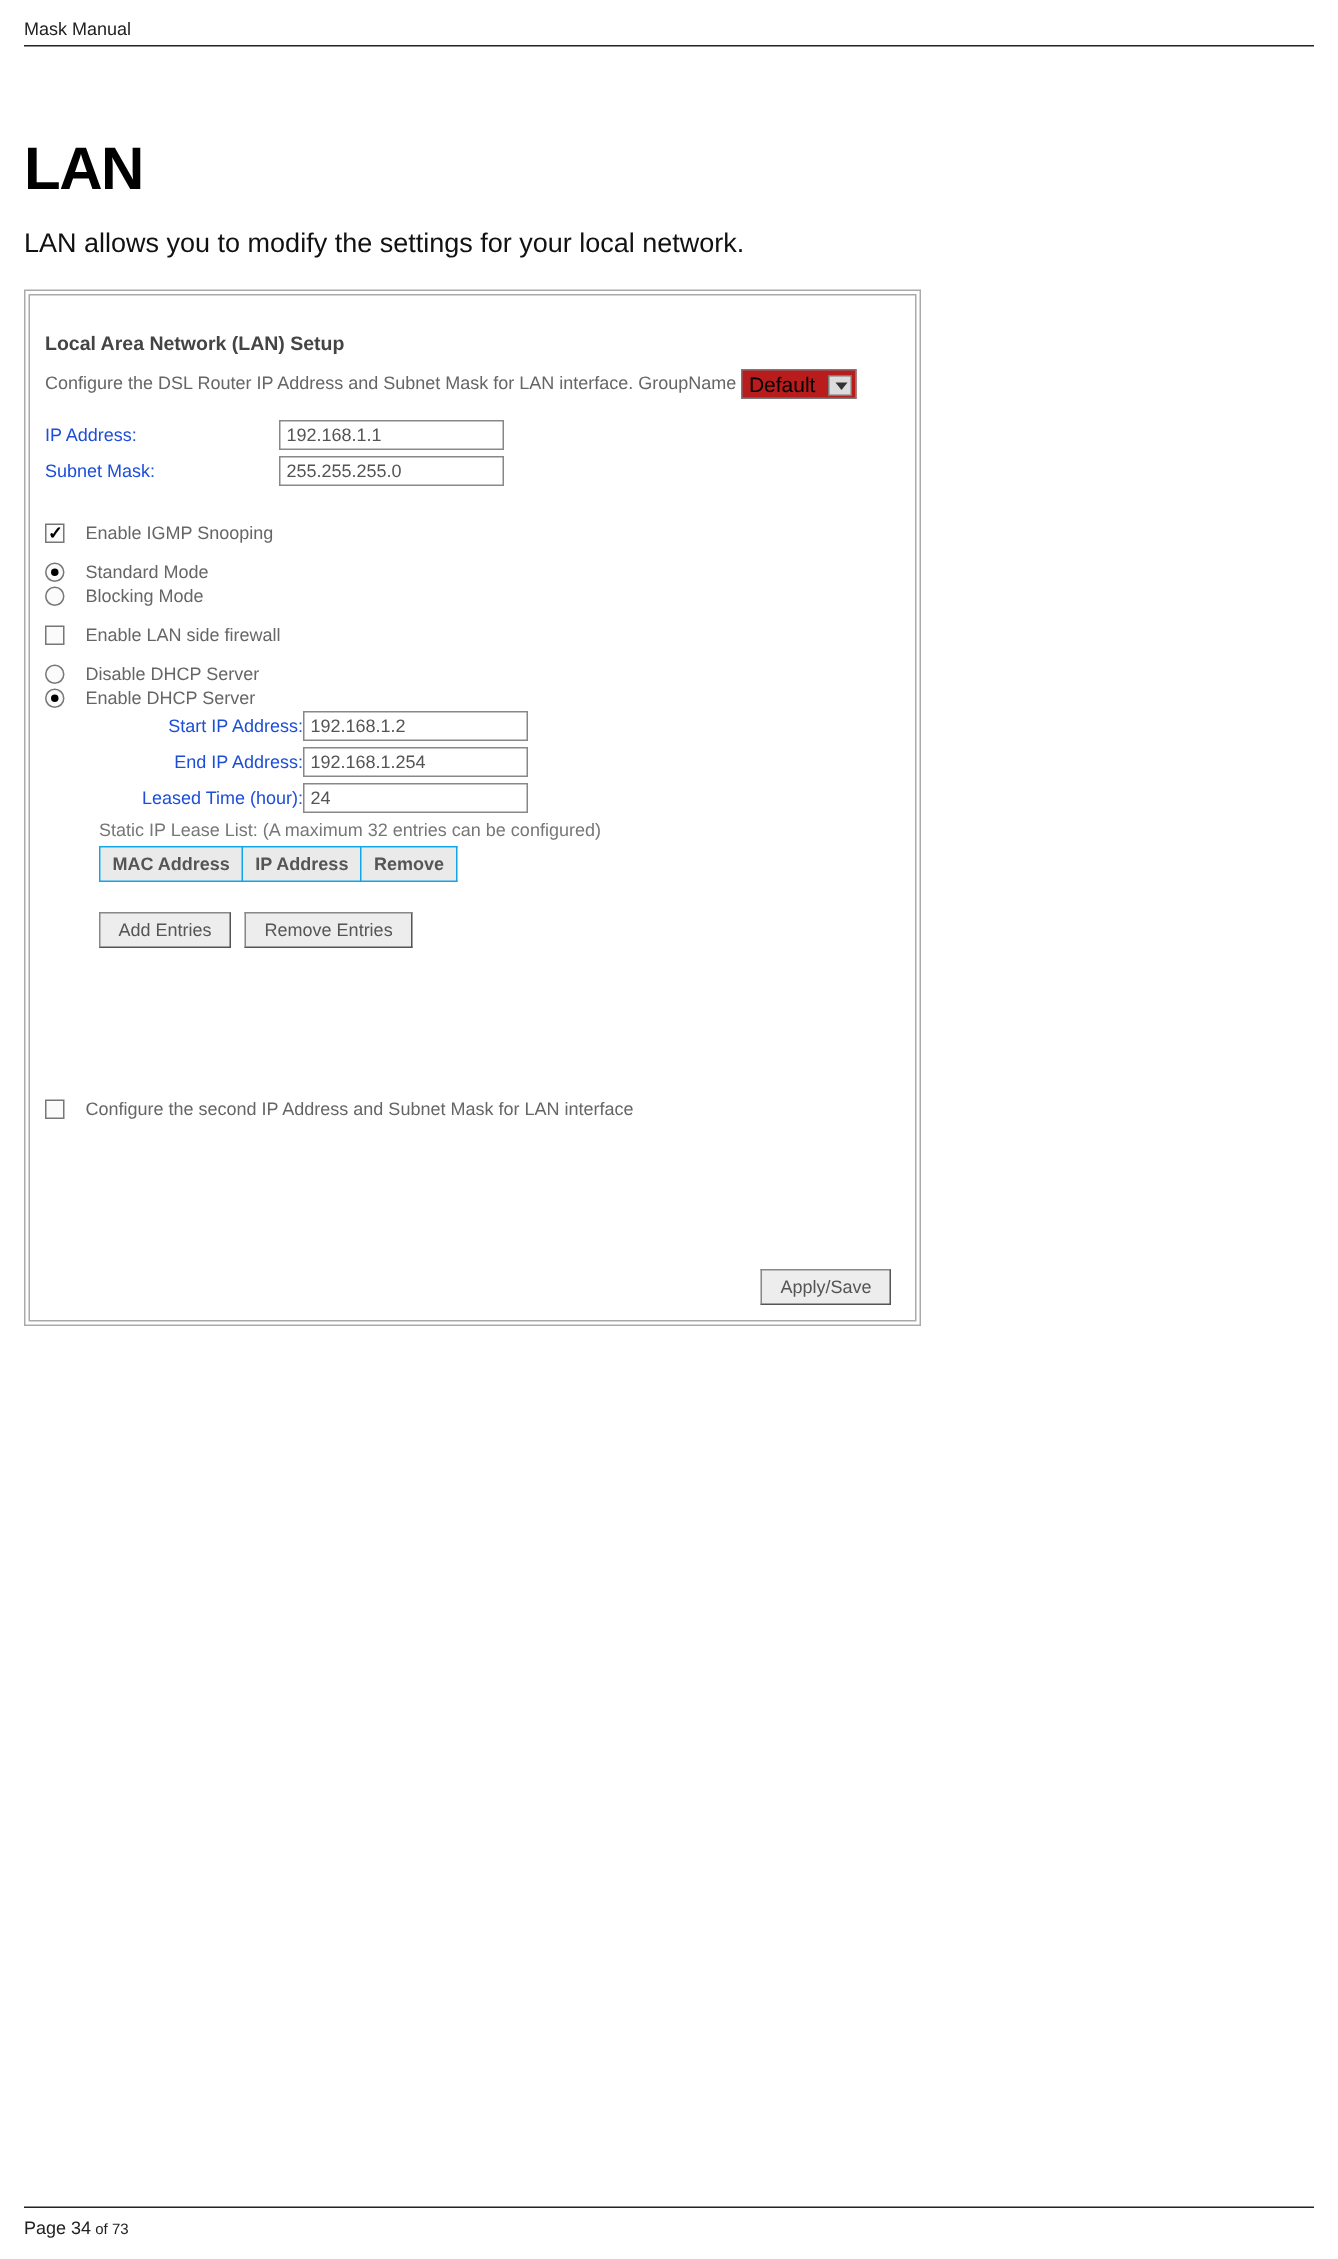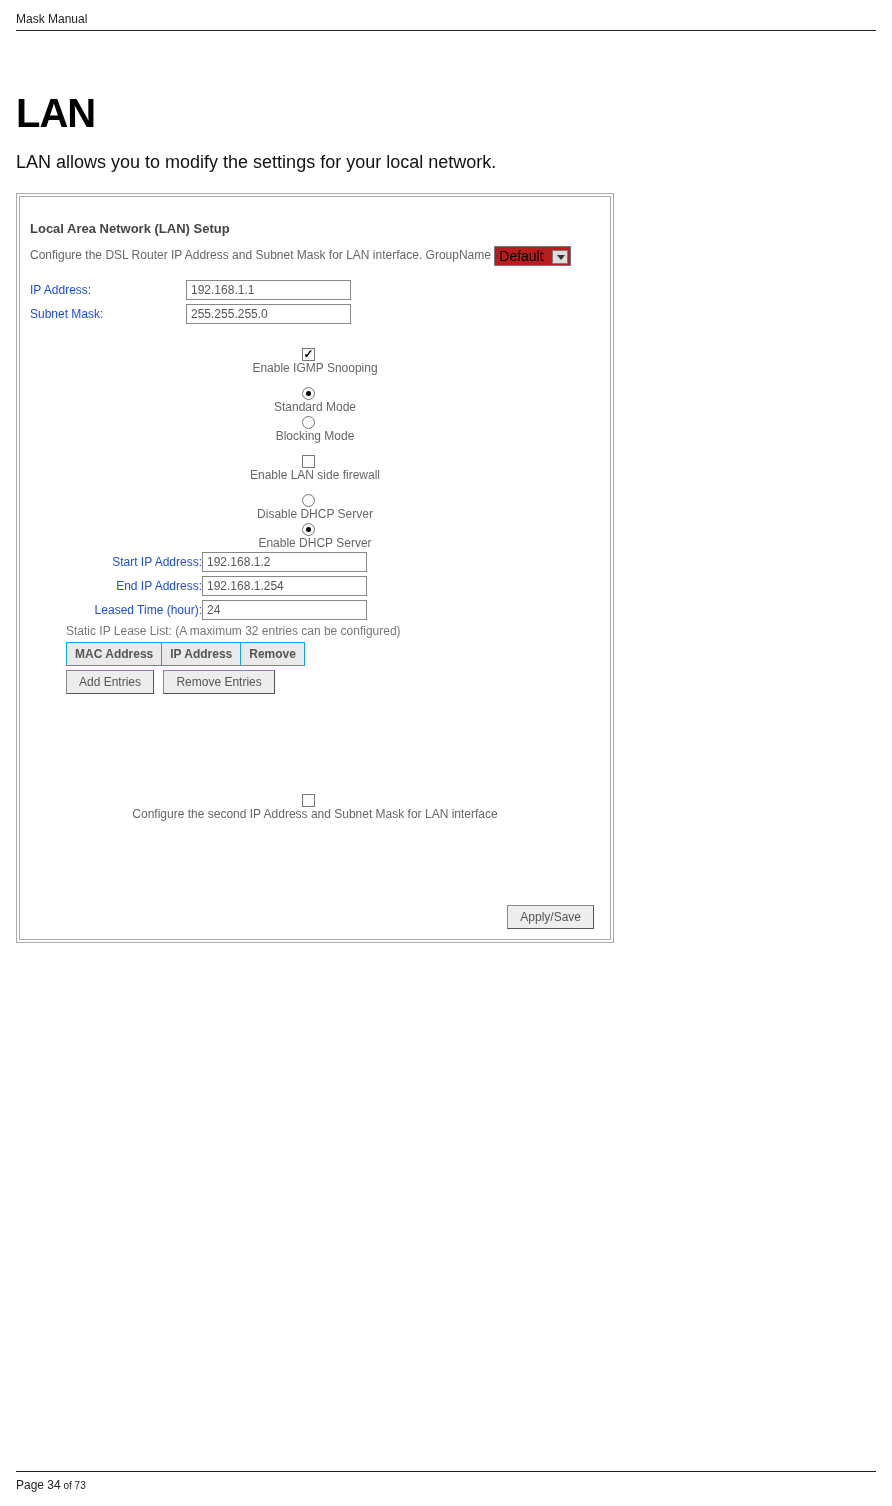--- a/index.html
+++ b/index.html
@@ -68,23 +68,23 @@
   .form-row .flabel.indent { width: 136px; text-align: right; }
   .indent-block { margin-left: 36px; }
   input.text-input {
     border: 1px solid #888;
     background: #fff;
     color: #555;
     font-family: Verdana, Geneva, sans-serif;
     font-size: 12px;
     padding: 2px 4px;
     height: 20px;
-    width: 165px;
-  }
-  .chk-row, .rdo-row { display: flex; align-items: center; margin-bottom: 2px; flex-direction: column; }
+    width: 150px;
+  }
+  .chk-row, .rdo-row { display: flex; align-items: center; margin-bottom: 2px; }
   .fake-checkbox, .fake-radio {
     width: 13px; height: 13px;
     border: 1px solid #777;
     background: #fbfbfb;
     margin-right: 14px;
     display: inline-block;
     position: relative;
     flex-shrink: 0;
   }
   .fake-radio { border-radius: 50%; }
@@ -121,21 +121,21 @@
     display: inline-block;
     border: 1px solid #888;
     border-right-color: #555;
     border-bottom-color: #555;
     background: #ededed;
     color: #555;
     font-family: Verdana, Geneva, sans-serif;
     font-size: 12px;
     padding: 4px 12px;
     margin-right: 6px;
-    margin-top: 4px;
+    margin-top: 20px;
     cursor: pointer;
   }
   .btn-row-right { text-align: right; margin-top: 80px; }
   .gap-md { height: 20px; }
   .gap-sm { height: 10px; }
   .gap-lg { height: 100px; }
   .footer { position: absolute; left: 16px; right: 16px; bottom: 14px; }
   .footer .page { font-size: 12px; color: #222; }
   .of-small { font-size: 10px; }
 </style>

